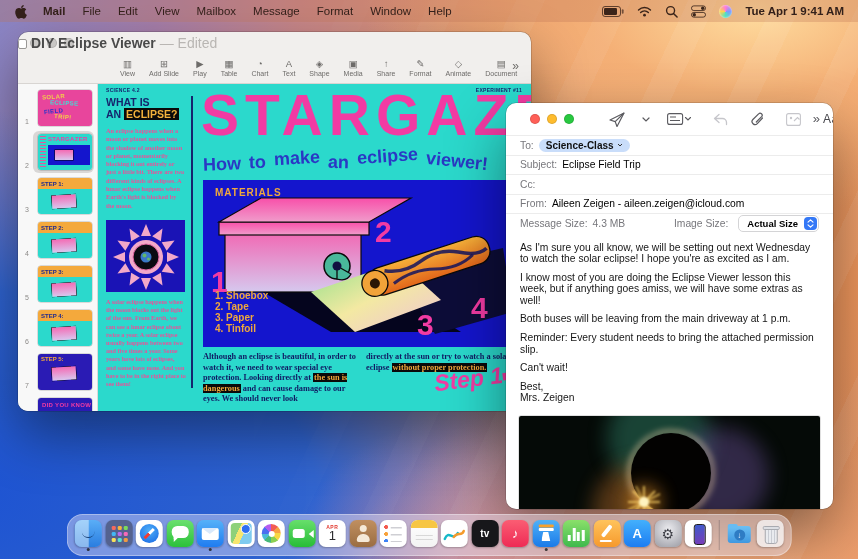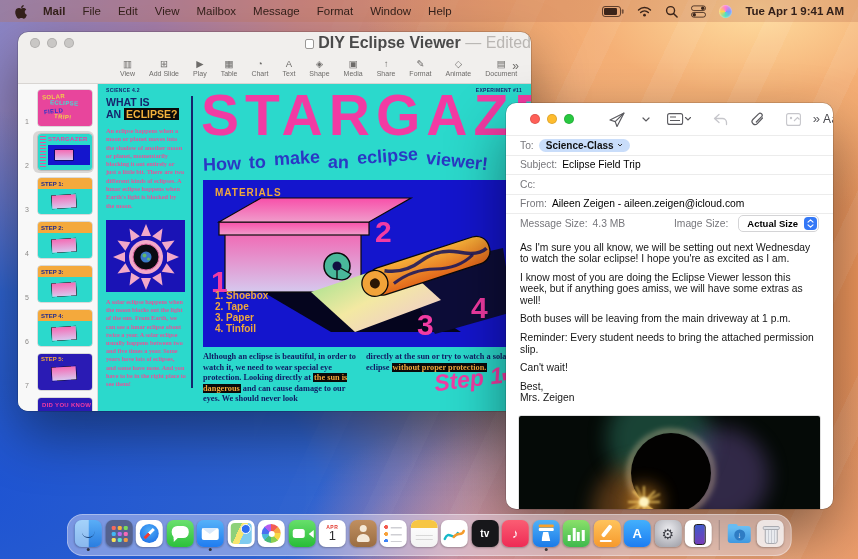--- a/index.html
+++ b/index.html
@@ -30,21 +30,21 @@
   .siri-orb{width:13px;height:13px;border-radius:50%;background:conic-gradient(#ff7ad9,#7a9bff,#4fe3c1,#ffd24f,#ff7ad9);box-shadow:inset 0 0 2px rgba(255,255,255,.8)}
   .clock{font-weight:600;white-space:nowrap}
 
   
   .kn{position:absolute;left:18px;top:32px;width:513px;height:379px;border-radius:10px;background:#f1efed;
     box-shadow:0 0 0 .5px rgba(0,0,0,.28), 0 24px 55px rgba(0,0,0,.42);z-index:20;overflow:hidden}
   .kn-titlebar{height:21px;display:flex;align-items:center;position:relative}
   .traffic{display:flex;gap:7px;margin-left:12px}
   .traffic i{width:10px;height:10px;border-radius:50%;display:block;border:.5px solid rgba(0,0,0,.12)}
   .traffic.inactive i{background:#c9c7c5}
-  .kn-title{position:absolute;left:0;right:0;text-align:right;font-size:16px;color:#4a4a4a;font-weight:600}
+  .kn-title{position:absolute;left:0;right:0;text-align:left;font-size:14px;color:#4a4a4a;font-weight:600}
   .kn-title .doc-ic{display:inline-block;width:9px;height:10px;border:1px solid #9a9896;border-radius:2px;vertical-align:-1px;margin-right:4px;background:#fff}
   .kn-title .edited{color:#b9b6b3;font-weight:400}
   .kn-toolbar{height:31px;display:flex;align-items:center;padding-left:95px;border-bottom:1px solid #d8d5d2;position:relative}
   .kn-tool{display:flex;flex-direction:column;align-items:center;padding:0 7px;color:#6d6b69;cursor:default}
   .kn-tool .g{font-size:9.5px;line-height:10px;height:11px}
   .kn-tool .l{font-size:7px;line-height:8px;white-space:nowrap}
   .kn-overflow{position:absolute;right:12px;top:6px;color:#6d6b69;font-size:12px}
   .kn-body{display:flex;height:327px}
   .kn-side{width:80px;background:#f8f8f8;border-right:1px solid #dcdad8;position:relative;overflow:hidden;padding-top:2px}
   .srow{position:relative;height:44px}

